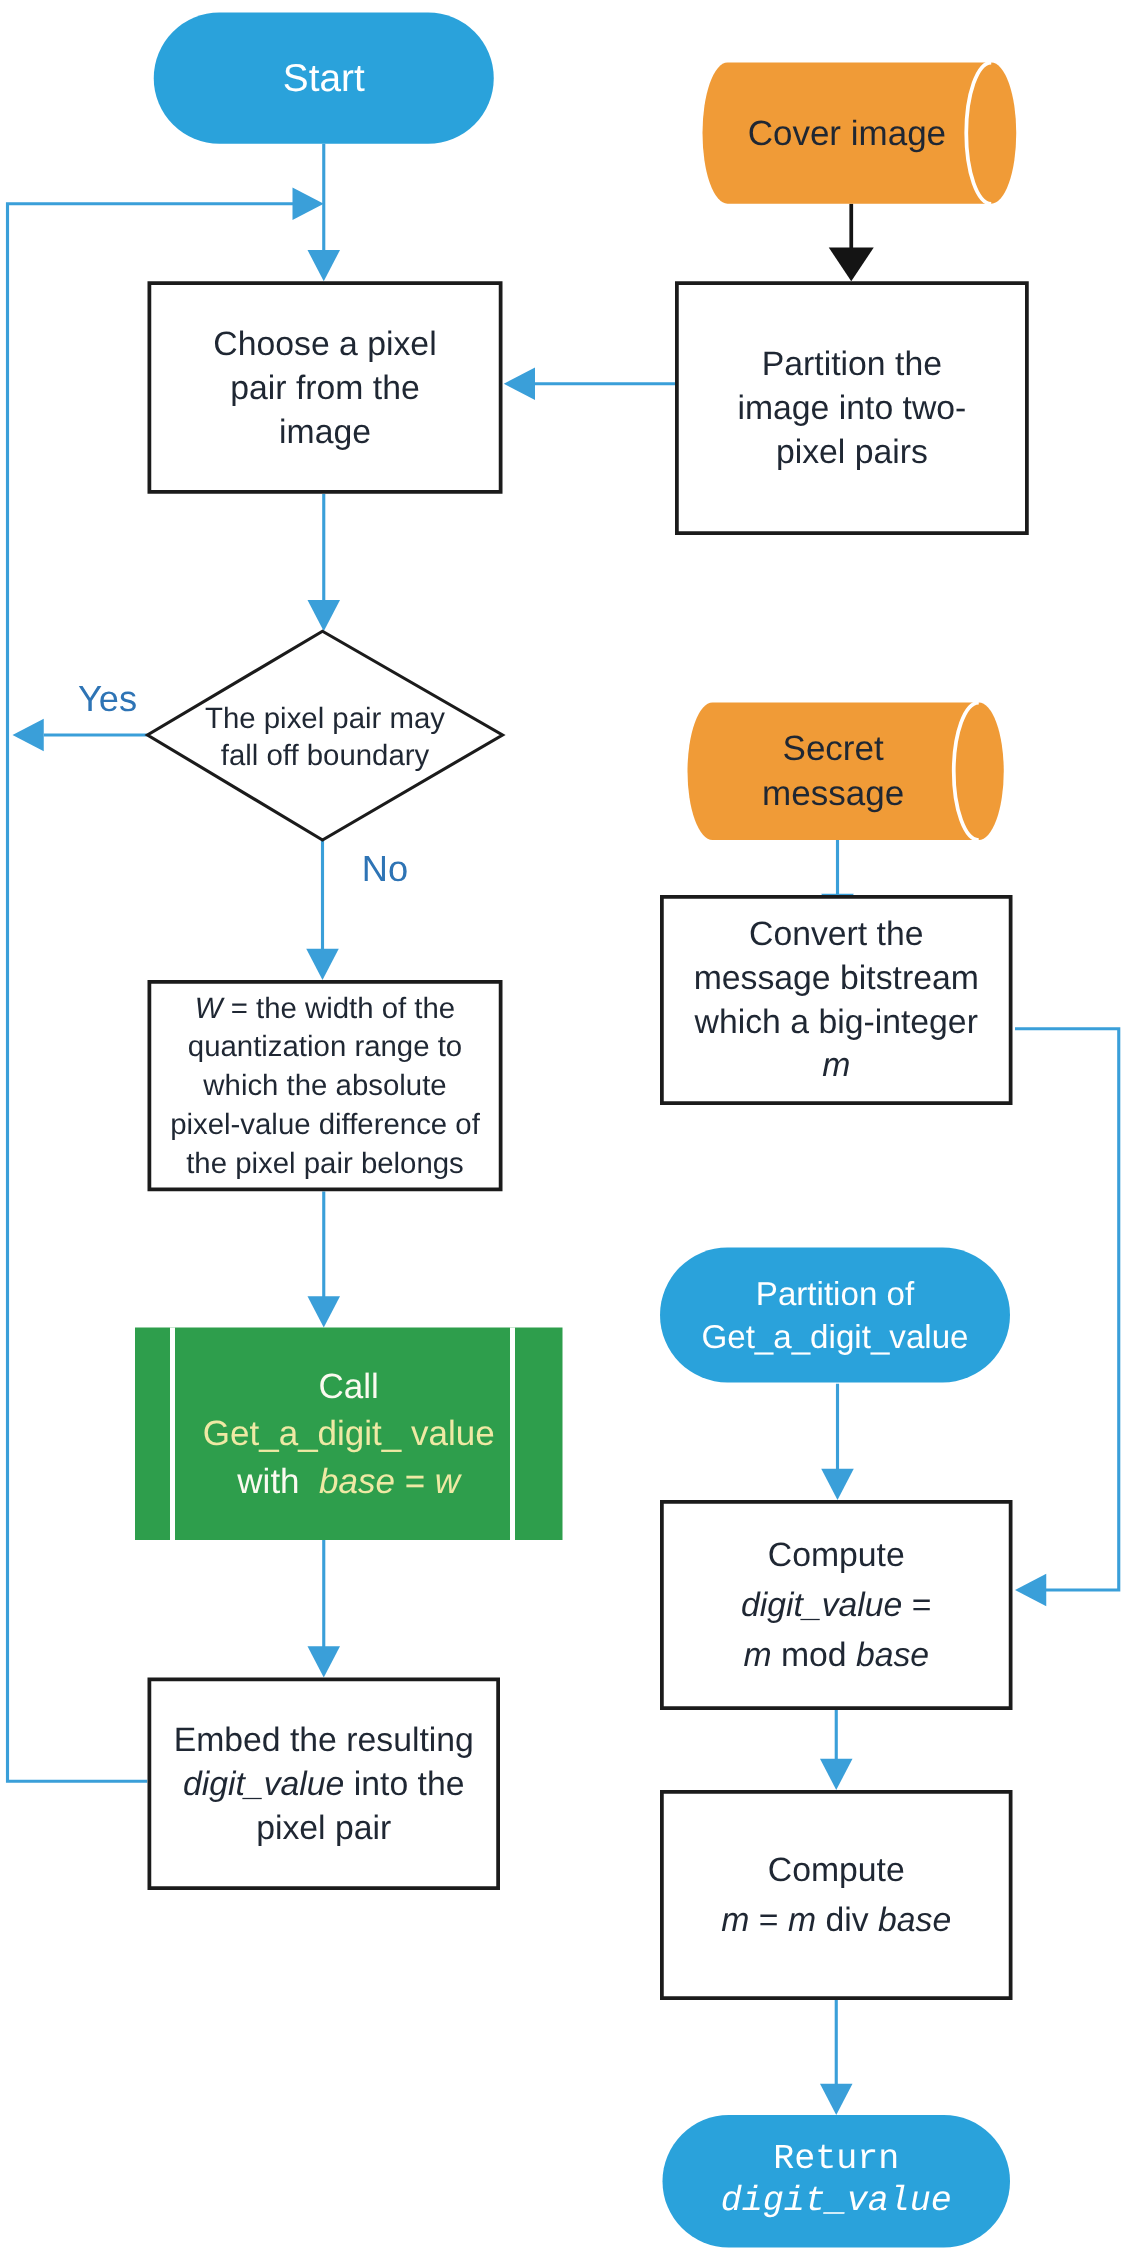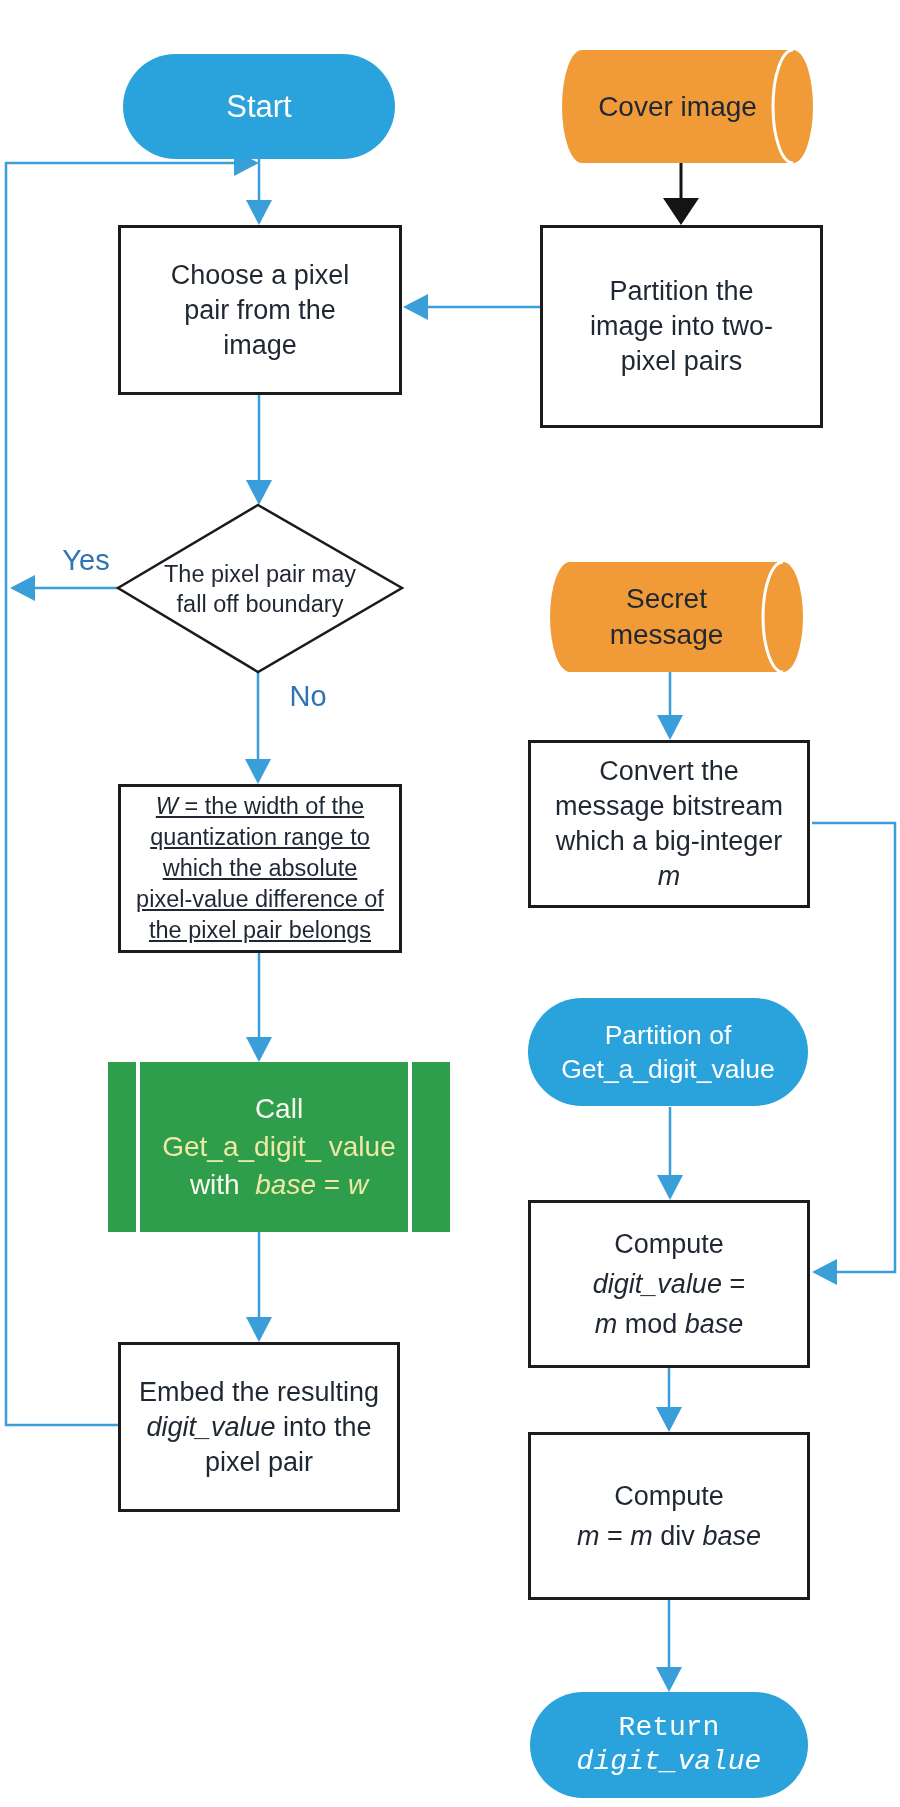--- a/index.html
+++ b/index.html
@@ -34,21 +34,21 @@
   .seg-y{color:var(--call-text-yellow);}
   
   .t-std{font-size:27px;}       .t-std .line{line-height:35px;}
   .t-wide{font-size:27px;}      .t-wide .line{line-height:40px;}
   .t-sm{font-size:23.5px;}      .t-sm .line{line-height:31px;}
   .t-dec{font-size:23.5px;}     .t-dec .line{line-height:30px;}
   .t-cyl{font-size:28px;}       .t-cyl .line{line-height:36px;}
   .t-green{font-size:28px;}     .t-green .line{line-height:38px;}
   .t-cap{font-size:26.5px;}     .t-cap .line{line-height:34px;}
   .t-ret{font-size:28px;font-family:Liberation Mono, monospace;}       .t-ret .line{line-height:34px;}
-  .t-start{font-size:31px;margin-top:44px;}     .t-start .line{line-height:36px;}
+  .t-start{font-size:31px;}     .t-start .line{line-height:36px;}
 </style>
 </head>
 <body>
 
 <div id="canvas">
 
   <svg id="wires" viewBox="0 0 900 1807" xmlns="http://www.w3.org/2000/svg">
 
     <g>
       <polyline points="118,1425 6,1425 6,163 236,163" fill="none" stroke="var(--arrow-blue)" stroke-width="2.5"></polyline>
@@ -139,21 +139,21 @@
       </div>
   </div>
 
   <div class="node rect t-std" style="left:118px;top:225px;width:284px;height:170px;">
     <div>
         <div class="line"><span>Choose a pixel</span></div>
         <div class="line"><span>pair from the</span></div>
         <div class="line"><span>image</span></div>
       </div>
   </div>
-  <div class="node rect t-sm" style="left:118px;top:784px;width:284px;height:169px;text-decoration:underline;">
+  <div class="node rect t-sm" style="left:118px;top:784px;width:284px;height:169px;">
     <div>
         <div class="line"><span class="it">W</span><span> = the width of the</span></div>
         <div class="line"><span>quantization range to</span></div>
         <div class="line"><span>which the absolute</span></div>
         <div class="line"><span>pixel-value difference of</span></div>
         <div class="line"><span>the pixel pair belongs</span></div>
       </div>
   </div>
 
   <div class="node greenbox t-green" style="left:108px;top:1062px;width:342px;height:170px;">
@@ -174,21 +174,21 @@
       </div>
   </div>
 
   <div class="node rect t-std" style="left:540px;top:225px;width:283px;height:203px;">
     <div>
         <div class="line"><span>Partition the</span></div>
         <div class="line"><span>image into two-</span></div>
         <div class="line"><span>pixel pairs</span></div>
       </div>
   </div>
-  <div class="node rect t-std" style="left:528px;top:740px;width:282px;height:168px;">
+  <div class="node rect t-std" style="left:528px;top:716px;width:282px;height:168px;">
     <div>
         <div class="line"><span>Convert the</span></div>
         <div class="line"><span>message bitstream</span></div>
         <div class="line"><span>which a big-integer</span></div>
         <div class="line"><span class="it">m</span></div>
       </div>
   </div>
   <div class="node capsule t-cap" style="left:528px;top:998px;width:280px;height:108px;">
     <div>
         <div class="line"><span>Partition of</span></div>

